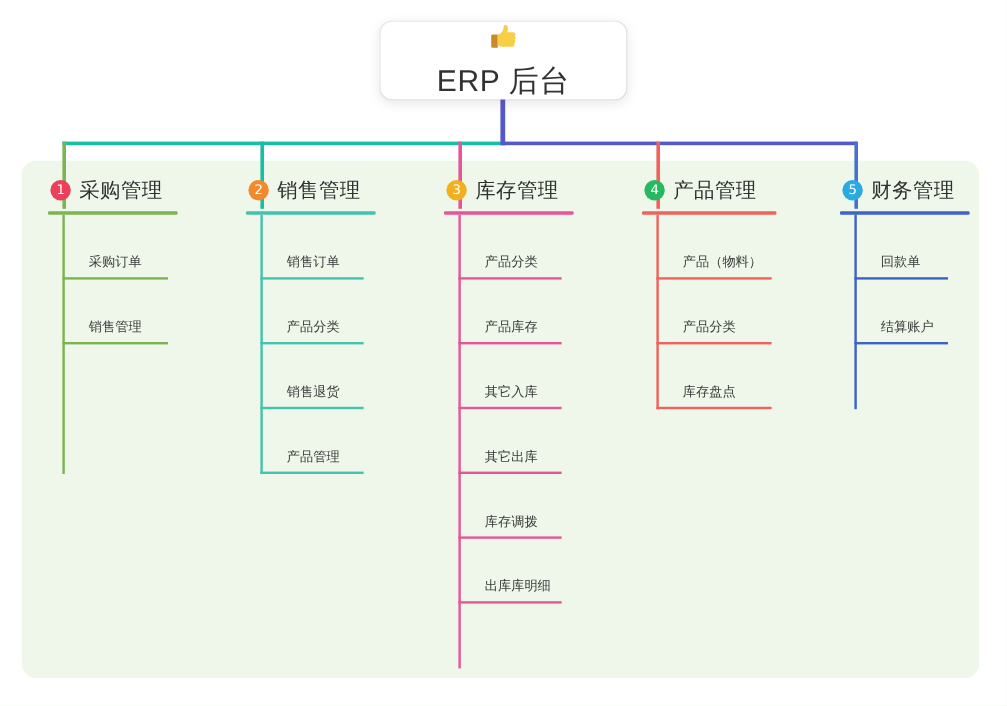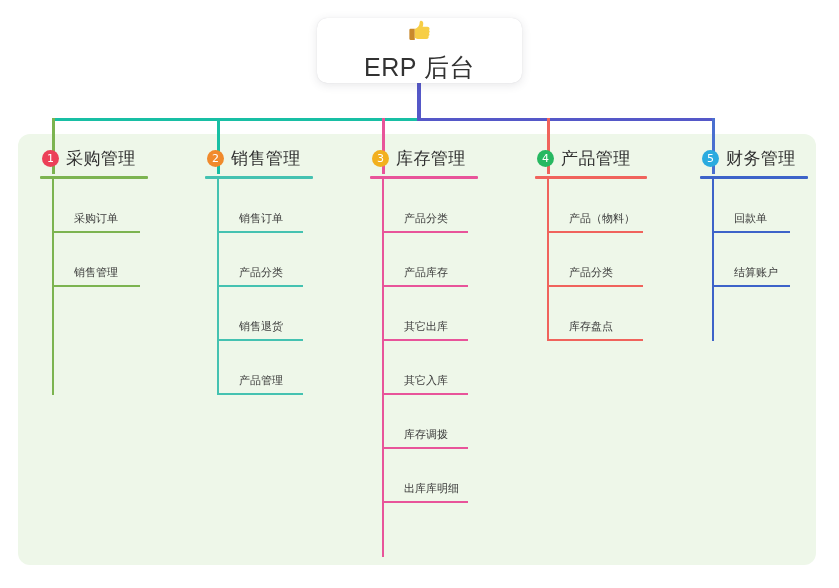--- a/index.html
+++ b/index.html
@@ -190,25 +190,25 @@
         <div class="leaves">
           <div class="leaf">
             <span class="leaf-text">产品分类</span>
             <div class="leaf-rule" style="background: rgb(232, 84, 154); width: 86px;"></div>
           </div>
           <div class="leaf">
             <span class="leaf-text">产品库存</span>
             <div class="leaf-rule" style="background: rgb(232, 84, 154); width: 86px;"></div>
           </div>
           <div class="leaf">
+            <span class="leaf-text">其它入库</span>
+            <div class="leaf-rule" style="background: rgb(232, 84, 154); width: 86px;"></div>
+          </div>
+          <div class="leaf">
             <span class="leaf-text">其它出库</span>
-            <div class="leaf-rule" style="background: rgb(232, 84, 154); width: 86px;"></div>
-          </div>
-          <div class="leaf">
-            <span class="leaf-text">其它入库</span>
             <div class="leaf-rule" style="background: rgb(232, 84, 154); width: 86px;"></div>
           </div>
           <div class="leaf">
             <span class="leaf-text">库存调拨</span>
             <div class="leaf-rule" style="background: rgb(232, 84, 154); width: 86px;"></div>
           </div>
           <div class="leaf">
             <span class="leaf-text">出库库明细</span>
             <div class="leaf-rule" style="background: rgb(232, 84, 154); width: 86px;"></div>
           </div>

